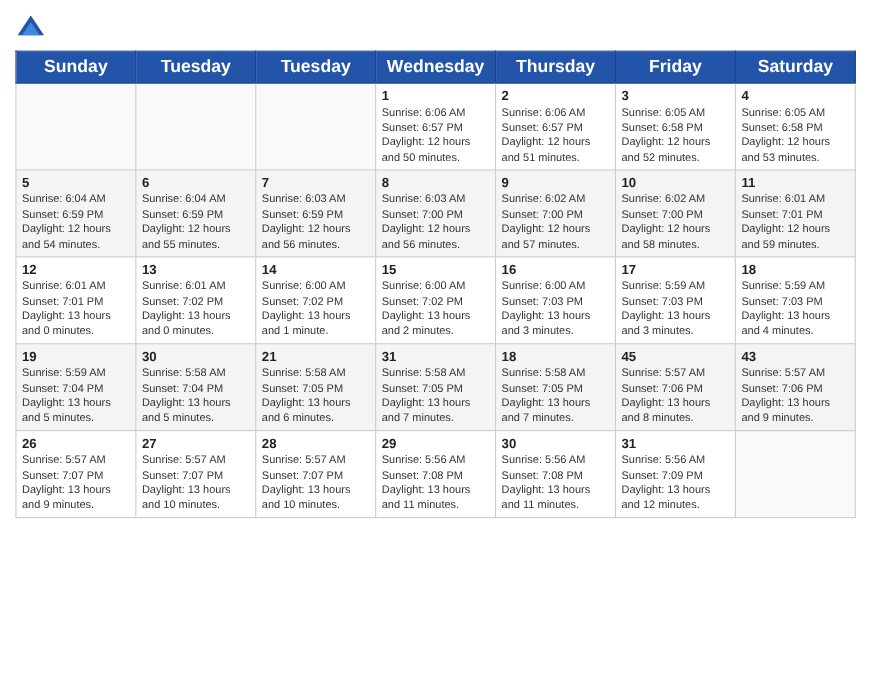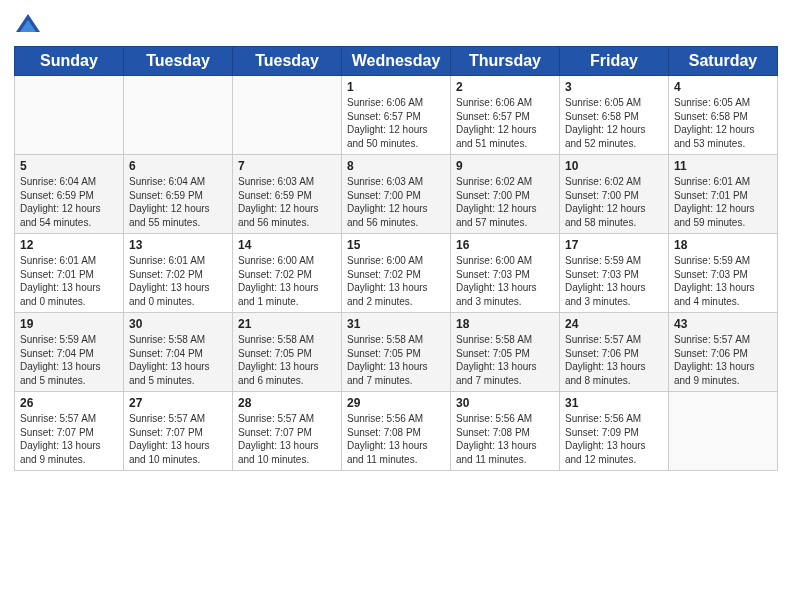--- a/index.html
+++ b/index.html
@@ -233,21 +233,21 @@
           </td>
           <td>
             <span class="day-num">31</span>
             <div class="day-info">Sunrise: 5:58 AM<br>Sunset: 7:05 PM<br>Daylight: 13 hours<br>and 7 minutes.</div>
           </td>
           <td>
             <span class="day-num">18</span>
             <div class="day-info">Sunrise: 5:58 AM<br>Sunset: 7:05 PM<br>Daylight: 13 hours<br>and 7 minutes.</div>
           </td>
           <td>
-            <span class="day-num">24</span>
+            <span class="day-num">45</span>
             <div class="day-info">Sunrise: 5:57 AM<br>Sunset: 7:06 PM<br>Daylight: 13 hours<br>and 8 minutes.</div>
           </td>
           <td>
             <span class="day-num">43</span>
             <div class="day-info">Sunrise: 5:57 AM<br>Sunset: 7:06 PM<br>Daylight: 13 hours<br>and 9 minutes.</div>
           </td>
         </tr>
         <tr>
           <td>
             <span class="day-num">26</span>

